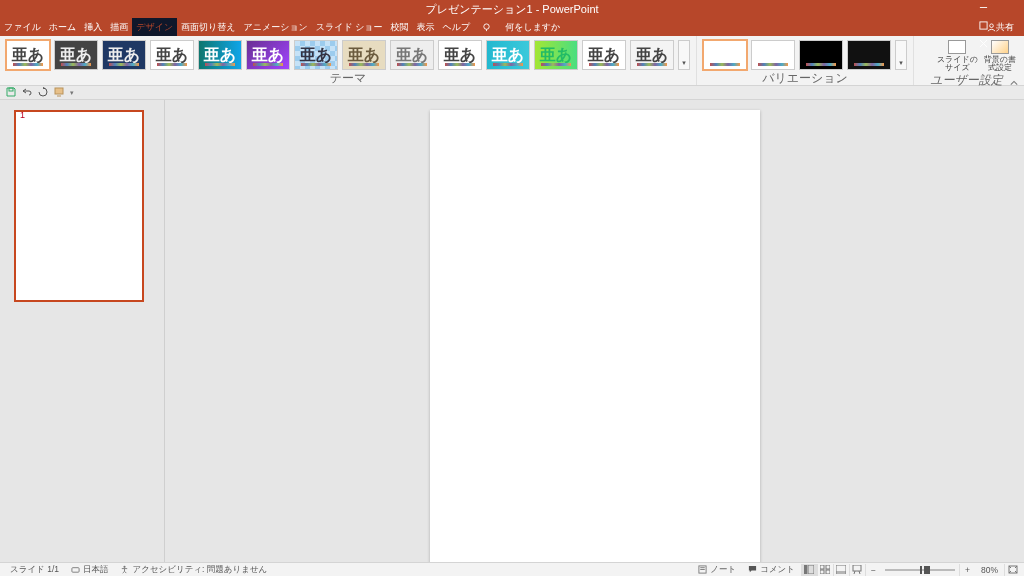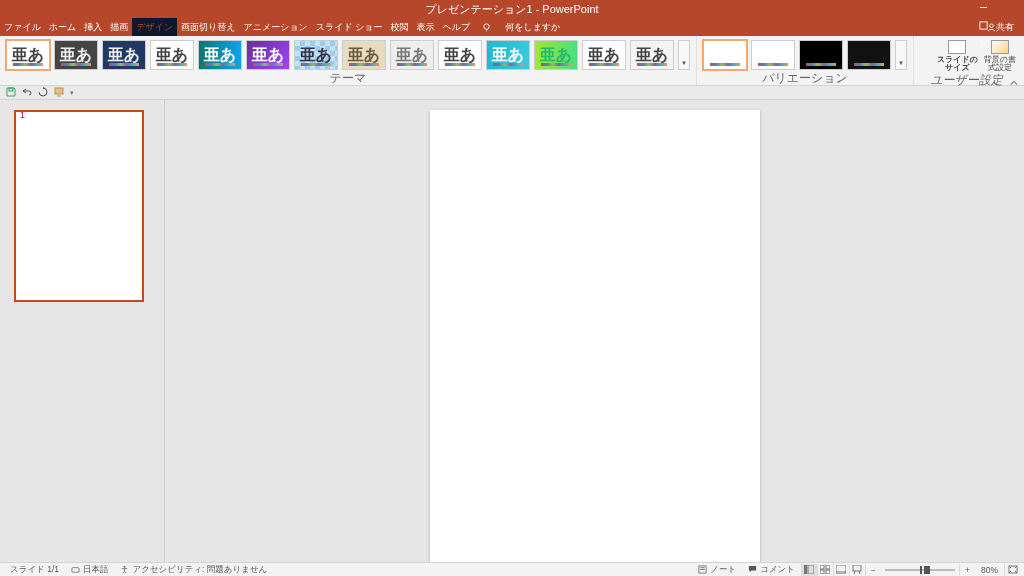--- a/index.html
+++ b/index.html
@@ -250,21 +250,21 @@
         </div>
       <div class="more-btn">▾</div>
     </div>
     <div class="label">バリエーション</div>
   </div>
 
   <div class="ribbon-group user-group" style="margin-left:auto; border-right:none;">
     <div class="content">
       <div class="user-btn">
         <span class="ic"></span>
-        <span style="white-space:pre; text-align:center; line-height:1;font-weight:bold;">スライドの
+        <span style="white-space:pre; text-align:center; line-height:1;">スライドの
 サイズ</span>
       </div>
       <div class="user-btn">
         <span class="ic" style="background:linear-gradient(135deg,#fff,#ffd28a);"></span>
         <span style="white-space:pre; text-align:center; line-height:1;">背景の書
 式設定</span>
       </div>
     </div>
     <div style="display:flex;font-style:italic;">
       <div class="label" style="flex:1;">ユーザー設定</div>

